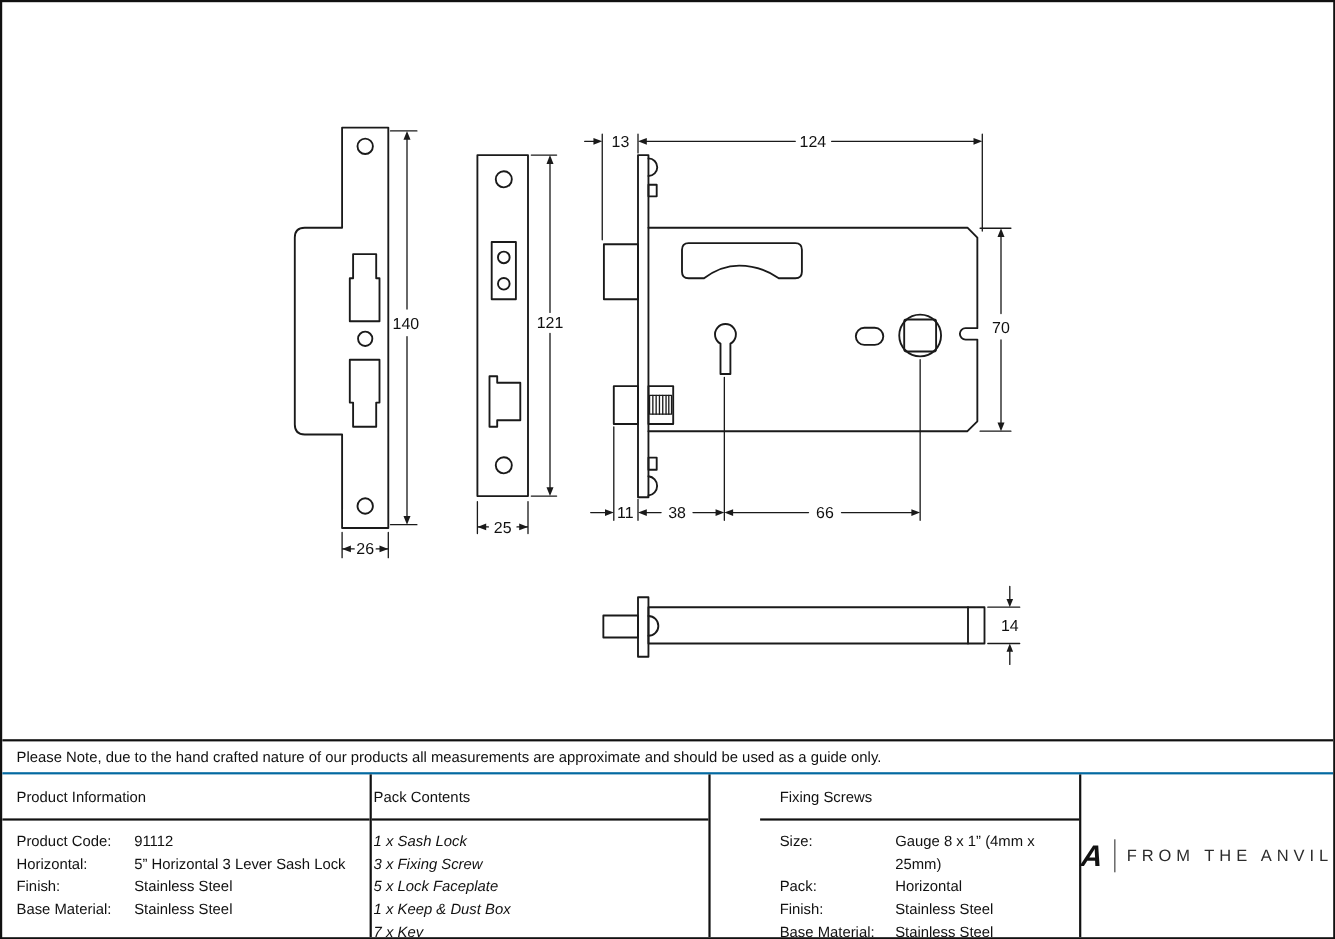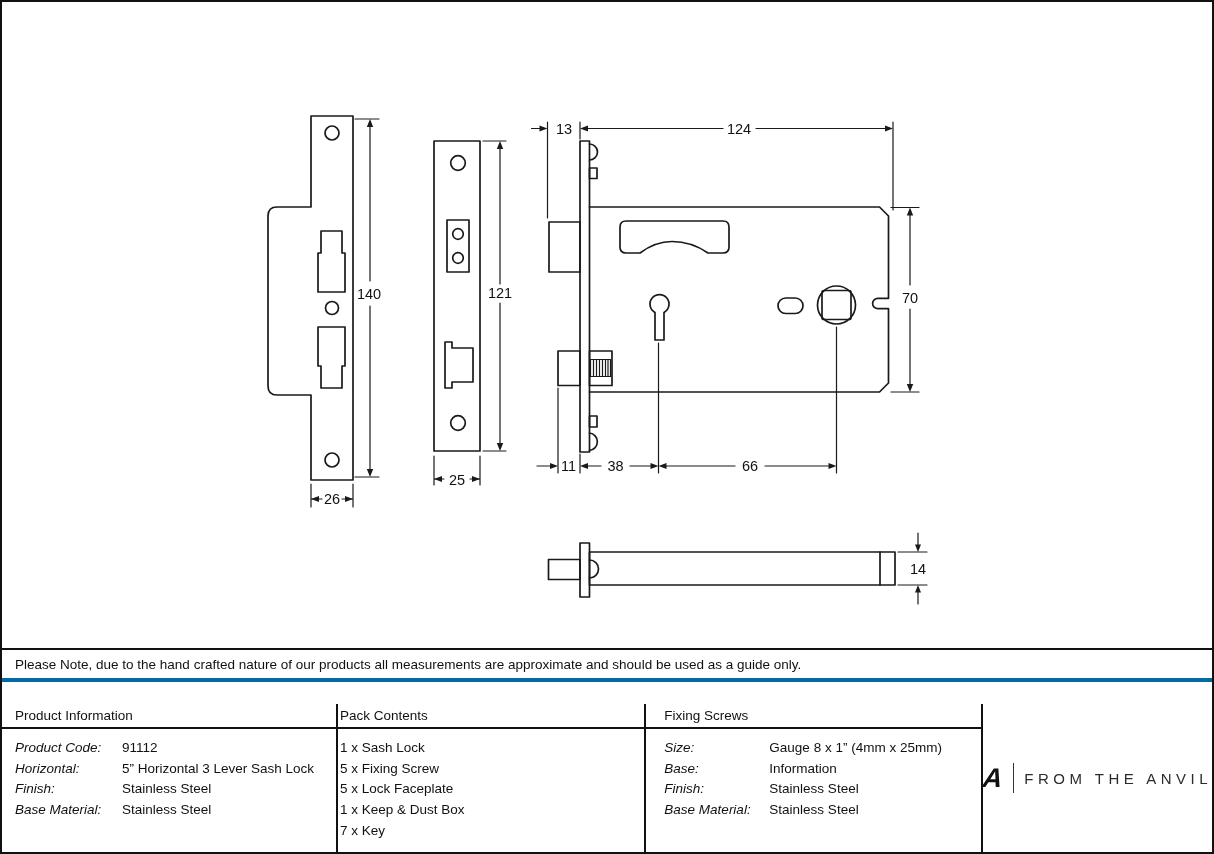--- a/index.html
+++ b/index.html
@@ -10,48 +10,48 @@
     border:2.5px solid #111;
     box-sizing:border-box;
     font-family:"Liberation Sans",sans-serif;
     color:#111;
     overflow:hidden;
   }
   svg text{font-family:"Liberation Sans",sans-serif;}
   .drawing{position:absolute;top:-2px;left:-2px;}
 
   .note-band{
-    position:absolute;left:0;right:0;top:646px;height:28px;
-    border-top:2px solid #111;border-bottom:4px solid #0369a1;
+    position:absolute;left:0;right:0;top:670px;height:28px;
+    border-top:2px solid #111;border-bottom:2px solid #0369a1;
     display:flex;align-items:center;
     padding-left:13px;
     font-size:13.5px;
   }
   .info-table{
     position:absolute;left:0;right:0;top:702px;bottom:0;
     display:flex;
   }
   .col{box-sizing:border-box;}
   .col-1{width:342px;border-right:2px solid #111;}
   .col-2{width:314px;border-right:2px solid #111;}
-  .col-3{width:343px;border-right:2px solid #111;}
+  .col-3{width:343px;border-right:2px solid #111;padding-left:45px;}
   .col-logo{flex:1;display:flex;align-items:center;justify-content:center;}
   .col-header{
-    height:25px;border-bottom:2px solid #111;
+    height:42px;border-bottom:2px solid #111;
     display:flex;align-items:center;
     font-size:13.5px;
     padding-left:13px;box-sizing:border-box;
   }
   .col-2 .col-header,.col-2 .col-body{padding-left:2px;}
   .col-3 .col-header,.col-3 .col-body{padding-left:18px;}
   .col-body{padding:9px 0 0 13px;font-size:13.5px;}
   .kv-row{display:flex;line-height:20.7px;}
-  .kv-row .k{width:107px;flex:none;font-style:italic;}
+  .kv-row .k{width:107px;flex:none;}
   .col-3 .kv-row .k{width:105px;}
-  .list-row{line-height:20.7px;}
+  .list-row{line-height:20.7px;font-style:italic;}
 
   .logo{display:flex;align-items:center;gap:10px;}
   .logo-mark{
     font-size:27px;font-weight:bold;font-style:italic;
     transform:skewX(-6deg);
     line-height:1;
   }
   .logo-sep{width:1.5px;height:30px;background:#333;}
   .logo-text{font-size:15px;letter-spacing:4.5px;color:#2b2b2b;white-space:nowrap;}
 </style>
@@ -199,39 +199,39 @@
         </div>
       </div>
     </div>
 
     <div class="col col-2">
       <div class="col-header">
         <span>Pack Contents</span>
       </div>
       <div class="col-body">
         <div class="list-row">1 x Sash Lock</div>
-        <div class="list-row">5 x Fixing Screw</div>
+        <div class="list-row">3 x Fixing Screw</div>
         <div class="list-row">5 x Lock Faceplate</div>
         <div class="list-row">1 x Keep &amp; Dust Box</div>
         <div class="list-row">7 x Key</div>
       </div>
     </div>
 
     <div class="col col-3">
       <div class="col-header">
         <span>Fixing Screws</span>
       </div>
       <div class="col-body">
         <div class="kv-row">
           <span class="k">Size:</span>
           <span class="v">Gauge 8 x 1” (4mm x 25mm)</span>
         </div>
         <div class="kv-row">
-          <span class="k">Base:</span>
-          <span class="v">Information</span>
+          <span class="k">Pack:</span>
+          <span class="v">Horizontal</span>
         </div>
         <div class="kv-row">
           <span class="k">Finish:</span>
           <span class="v">Stainless Steel</span>
         </div>
         <div class="kv-row">
           <span class="k">Base Material:</span>
           <span class="v">Stainless Steel</span>
         </div>
       </div>

